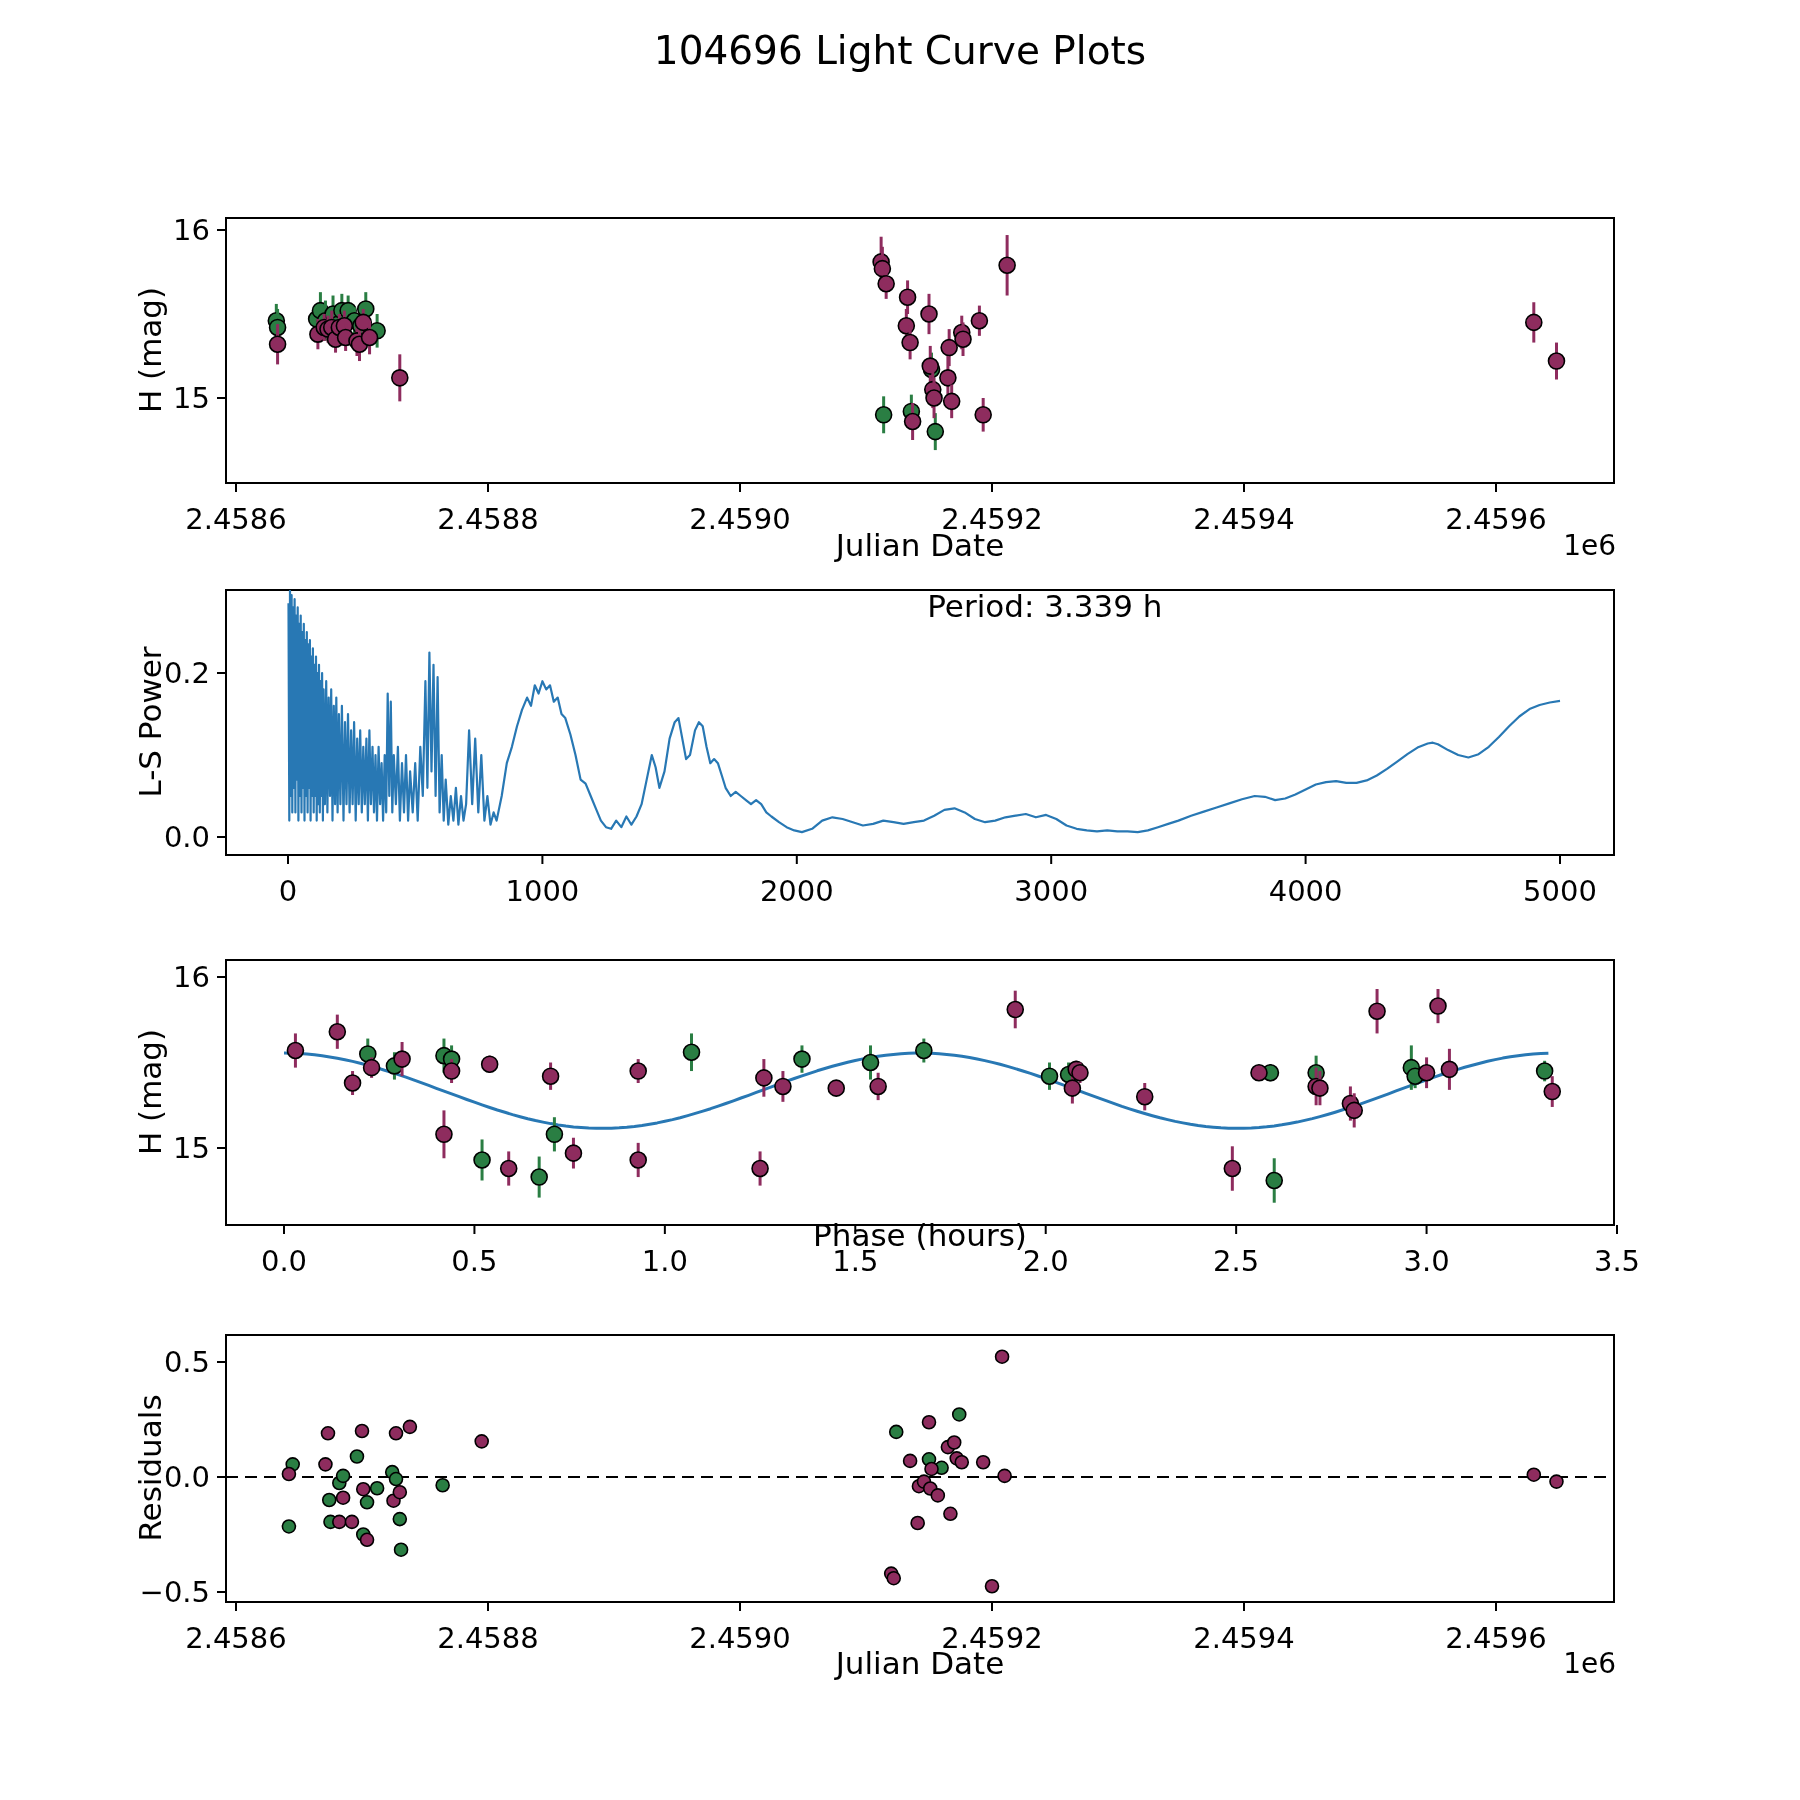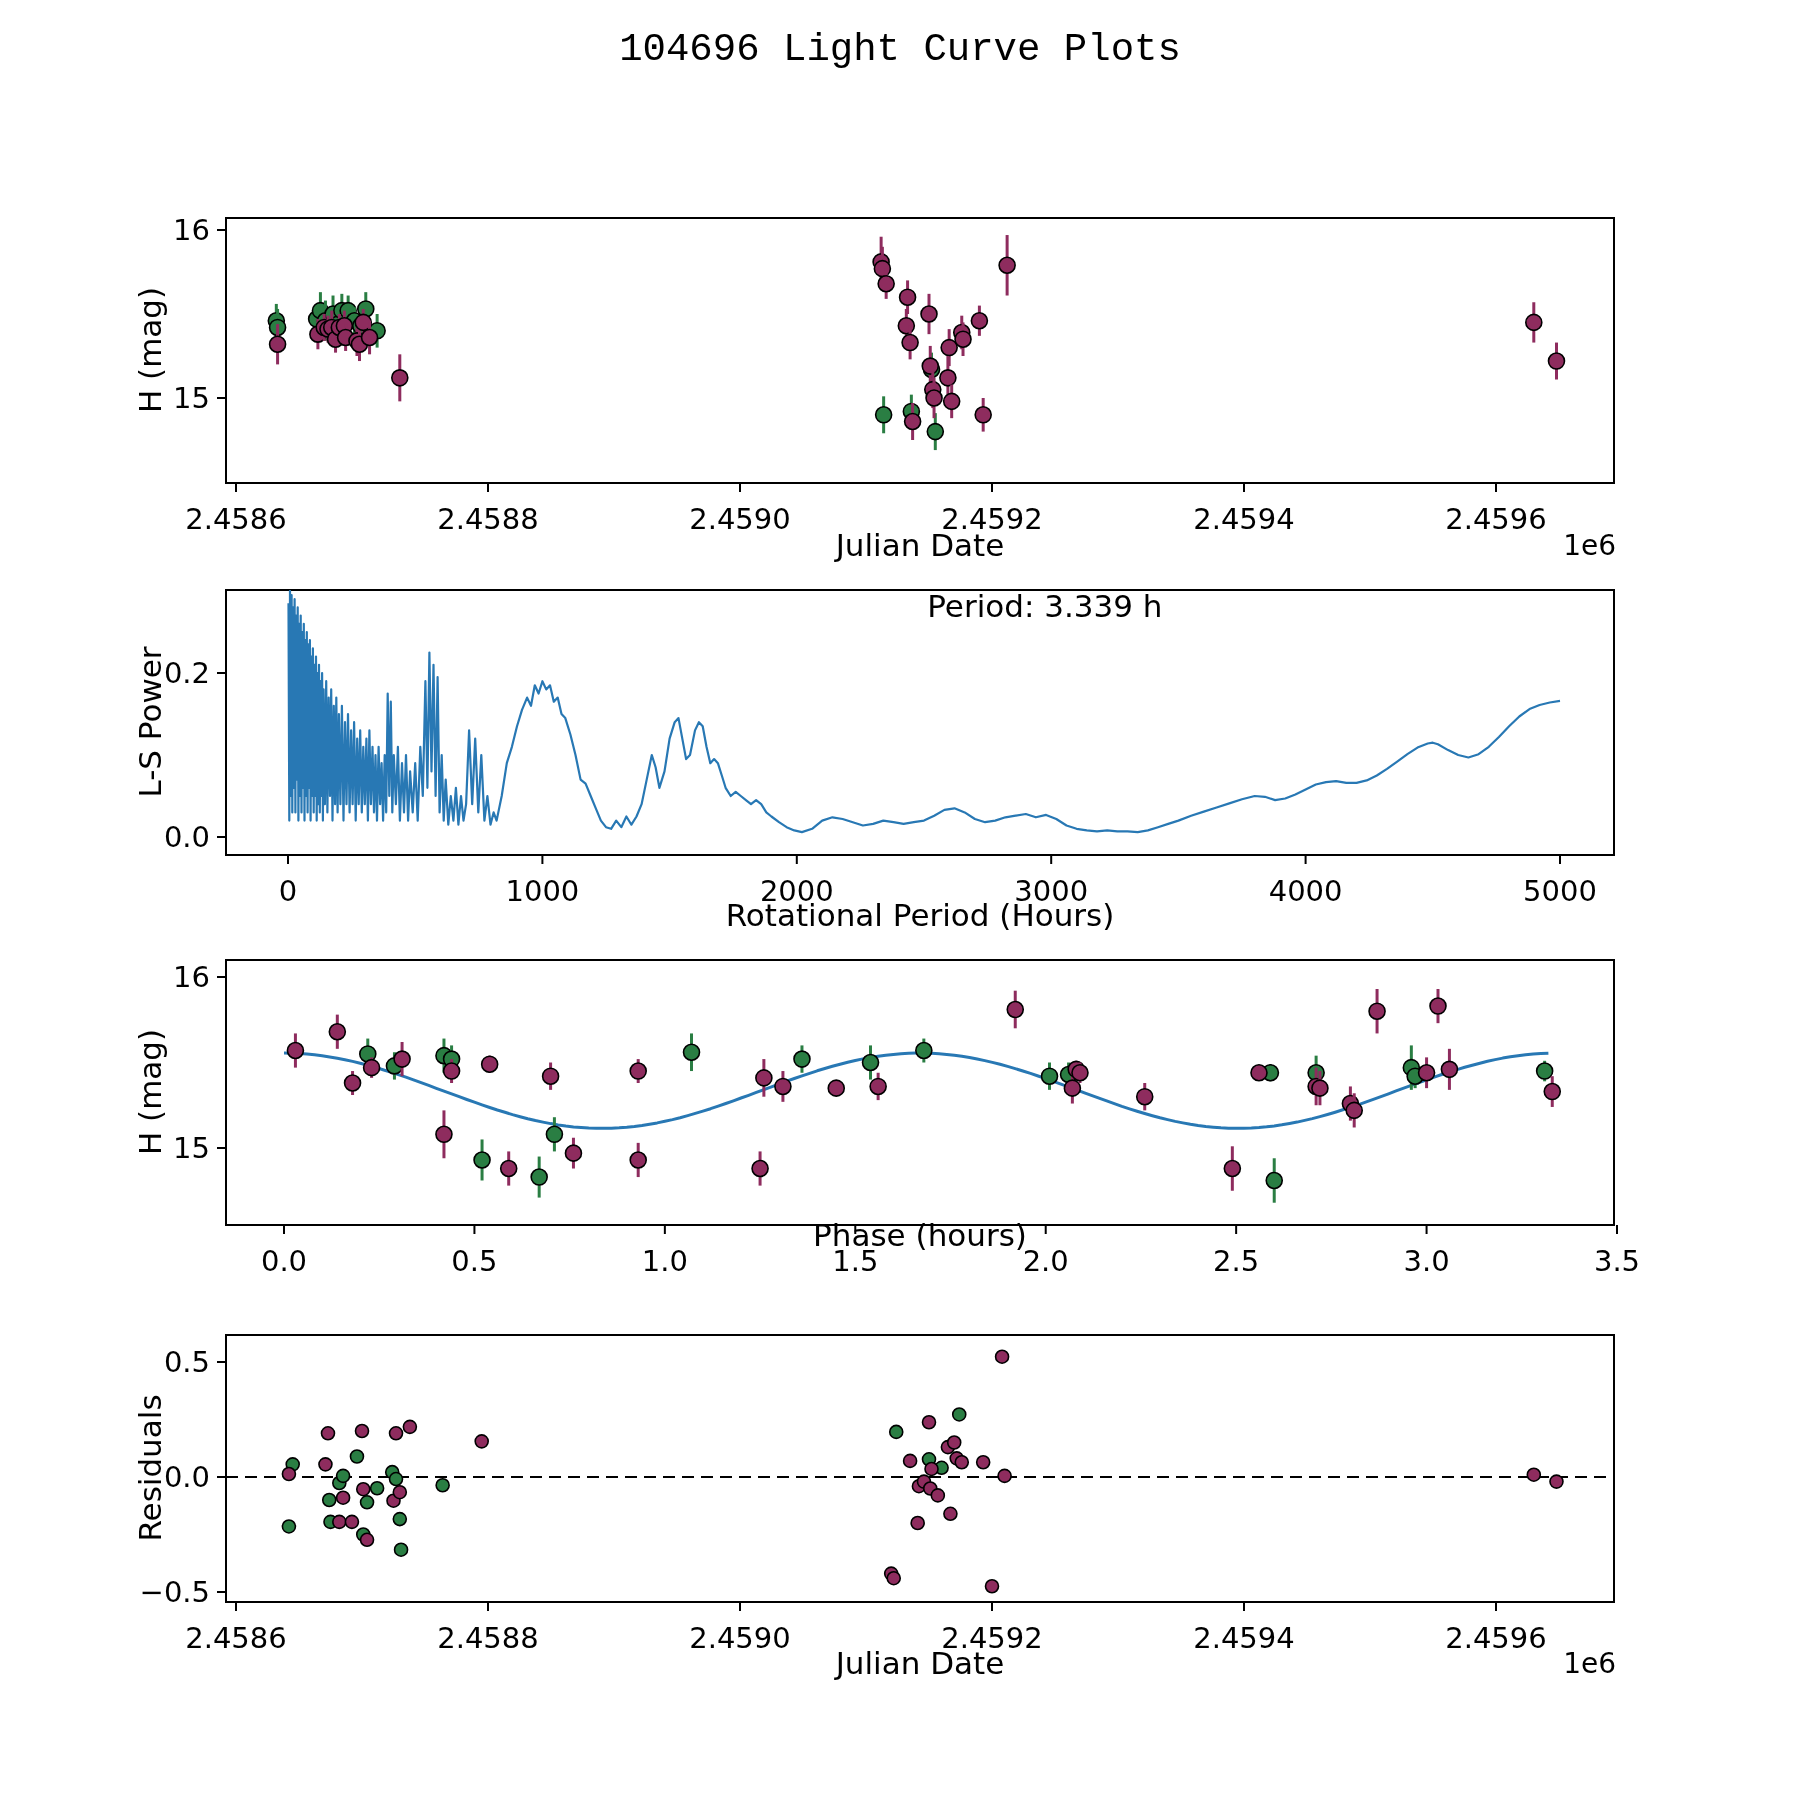--- a/index.html
+++ b/index.html
@@ -1,37 +1,36 @@
 <!DOCTYPE html>
 <html><head>
 <meta charset="utf-8">
 <style>
   html,body{margin:0;padding:0;background:#ffffff;}
   body{width:1800px;height:1800px;position:relative;font-family:"DejaVu Sans",sans-serif;color:#000;overflow:hidden;}
   .fig{position:absolute;inset:0;}
-  .title{position:absolute;left:900px;top:28px;transform:translateX(-50%);font-size:39px;white-space:nowrap;font-family:Liberation Mono, monospace;}
+  .title{position:absolute;left:900px;top:28px;transform:translateX(-50%);font-size:39px;white-space:nowrap;}
   .axlabel{position:absolute;font-size:31px;white-space:nowrap;}
   .xlab{transform:translate(-50%,-50%);}
   .ylab{transform:translate(-50%,-50%) rotate(-90deg);}
   .offset{position:absolute;font-size:28px;white-space:nowrap;transform:translate(-100%,-50%);}
   svg{position:absolute;left:0;top:0;}
 </style>
 </head>
 <body>
 
 <div class="fig">
   <div class="title">104696 Light Curve Plots</div>
 
   <div class="axlabel ylab" style="left:150px;top:350px;">H (mag)</div>
   <div class="axlabel ylab" style="left:150px;top:722px;">L-S Power</div>
   <div class="axlabel ylab" style="left:150px;top:1092px;">H (mag)</div>
   <div class="axlabel ylab" style="left:150px;top:1468px;">Residuals</div>
 
   <div class="axlabel xlab" style="left:920px;top:545px;">Julian Date</div>
-  <div class="axlabel xlab" style="left:920px;top:915px;">Rotational Period (Hours)</div>
   <div class="axlabel xlab" style="left:920px;top:1235px;">Phase (hours)</div>
   <div class="axlabel xlab" style="left:920px;top:1663px;">Julian Date</div>
 
   <div class="offset" style="left:1616px;top:545px;">1e6</div>
   <div class="offset" style="left:1616px;top:1663px;">1e6</div>
 
   <svg id="plot-svg" width="1800" height="1800" viewBox="0 0 1800 1800">
       <g>
         <clipPath id="clip0">
           <rect x="226" y="218" width="1388" height="265"></rect>

